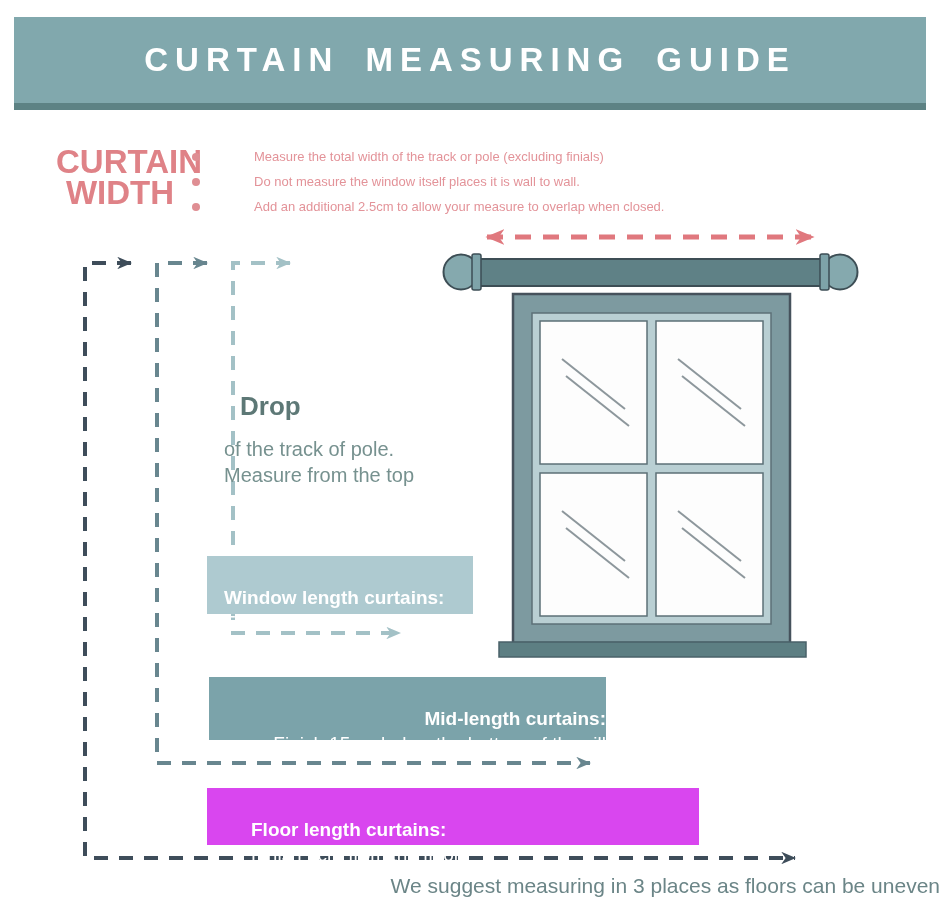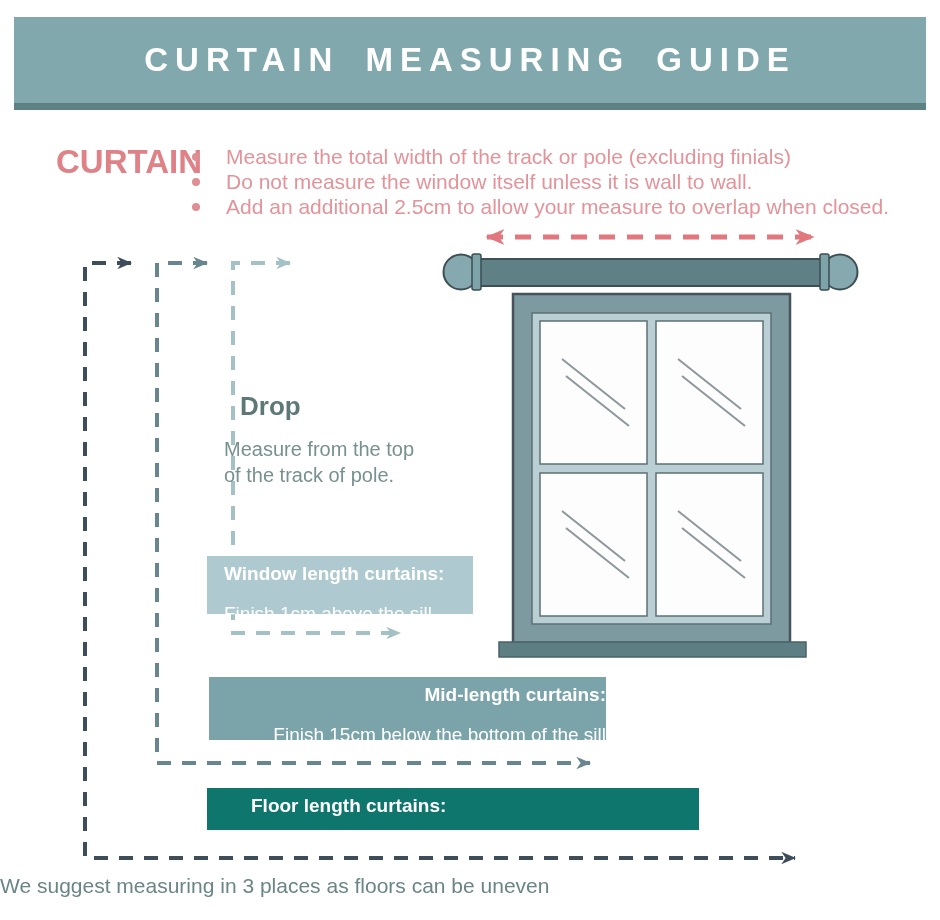--- a/index.html
+++ b/index.html
@@ -21,42 +21,42 @@
   .width-label {
     position:absolute; left:56px; top:146px; width:128px; text-align:center;
     color:#df8287; font-weight:bold; font-size:33px; line-height:31px;
   }
   .bullets { position:absolute; left:192px; top:145px; }
   .bullet-row { display:flex; align-items:flex-start; margin-bottom:2px; }
   .bullet-dot {
     width:8px; height:8px; border-radius:50%; background:#df8e93;
     margin:8px 26px 0 0; flex:none;
   }
-  .bullet-text { color:#e39399; font-size:21px; line-height:23px; white-space:nowrap; }
+  .bullet-text { color:#e39399; font-size:13px; line-height:23px; white-space:nowrap;margin-left:28px; }
   
   .diagram { position:absolute; left:0; top:0; width:940px; height:920px; }
   
   .drop-title {
     position:absolute; left:240px; top:391px;
     color:#5d7876; font-size:26px; font-weight:bold;
   }
   .drop-desc {
     position:absolute; left:224px; top:436px;
     color:#76918f; font-size:20px; line-height:26px;
   }
   
   .lenbox { position:absolute; color:#ffffff; padding:5px 0 0 17px; box-sizing:border-box; }
-  .lenbox-title { font-weight:bold; font-size:19px; line-height:25px; white-space:nowrap; }
-  .lenbox-sub { font-size:19px; line-height:25px; white-space:nowrap;margin-top:15px; }
+  .lenbox-title { font-weight:bold; font-size:19px; line-height:25px; white-space:nowrap;margin-top:24px; }
+  .lenbox-sub { font-size:19px; line-height:25px; white-space:nowrap; }
   .box-window { left:207px; top:556px; width:266px; height:58px; background:#aecad0; }
   .box-mid    { left:209px; top:677px; width:397px; height:63px; background:#7ba3aa;text-align:right; }
-  .box-floor  { left:207px; top:788px; width:492px; height:42px; background:#0f766e;padding-left:44px; }
+  .box-floor  { left:207px; top:788px; width:492px; height:57px; background:#d946ef;padding-left:44px; }
   
   .footer-note {
-    position:absolute; left:0; top:874px; width:940px; text-align:left;
+    position:absolute; left:0; top:874px; width:940px; text-align:right;
     color:#6b8587; font-size:21px;
   }
 </style>
 </head>
 <body>
 
 <div class="canvas">
 
   <div class="header">
     <h1 class="header-title">CURTAIN MEASURING GUIDE</h1>
@@ -116,50 +116,52 @@
         <line x1="678" y1="511" x2="741" y2="561" stroke="#8d979c" stroke-width="2"></line>
         <line x1="682" y1="528" x2="745" y2="578" stroke="#8d979c" stroke-width="2"></line>
       </g>
 
       <rect x="499" y="642" width="307" height="15" fill="#5d7f83" stroke="#4a6269" stroke-width="1.5"></rect>
     </g>
   </svg>
 
   <div class="width-label">
     <div>CURTAIN</div>
+    <div>WIDTH</div>
   </div>
 
   <div class="bullets">
     <div class="bullet-row">
       <span class="bullet-dot"></span>
       <span class="bullet-text">Measure the total width of the track or pole (excluding finials)</span>
     </div>
     <div class="bullet-row">
       <span class="bullet-dot"></span>
-      <span class="bullet-text">Do not measure the window itself unless it is wall to wall.</span>
+      <span class="bullet-text">Do not measure the window itself places it is wall to wall.</span>
     </div>
     <div class="bullet-row">
       <span class="bullet-dot"></span>
       <span class="bullet-text">Add an additional 2.5cm to allow your measure to overlap when closed.</span>
     </div>
   </div>
 
   <div class="drop-title">Drop</div>
   <div class="drop-desc">
+    <div>of the track of pole.</div>
     <div>Measure from the top</div>
-    <div>of the track of pole.</div>
   </div>
 
   <div class="lenbox box-window">
     <div class="lenbox-title">Window length curtains:</div>
     <div class="lenbox-sub">Finish 1cm above the sill</div>
   </div>
   <div class="lenbox box-mid">
     <div class="lenbox-title">Mid-length curtains:</div>
     <div class="lenbox-sub">Finish 15cm below the bottom of the sill</div>
   </div>
   <div class="lenbox box-floor">
     <div class="lenbox-title">Floor length curtains:</div>
+    <div class="lenbox-sub">Finish 1cm from the floor</div>
   </div>
 
   <div class="footer-note">We suggest measuring in 3 places as floors can be uneven</div>
 
 </div>
 
 </body></html>

